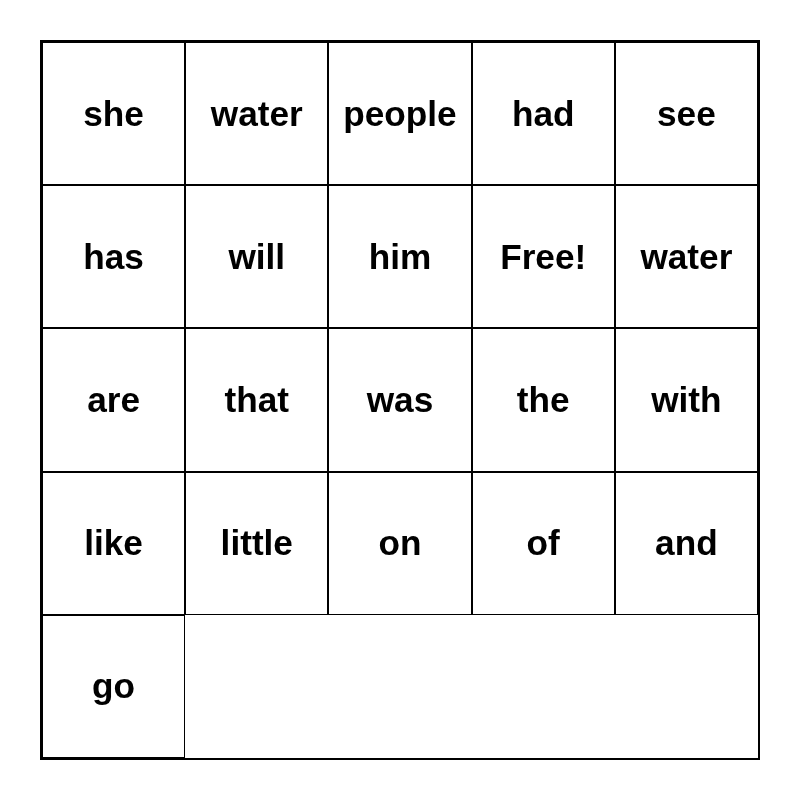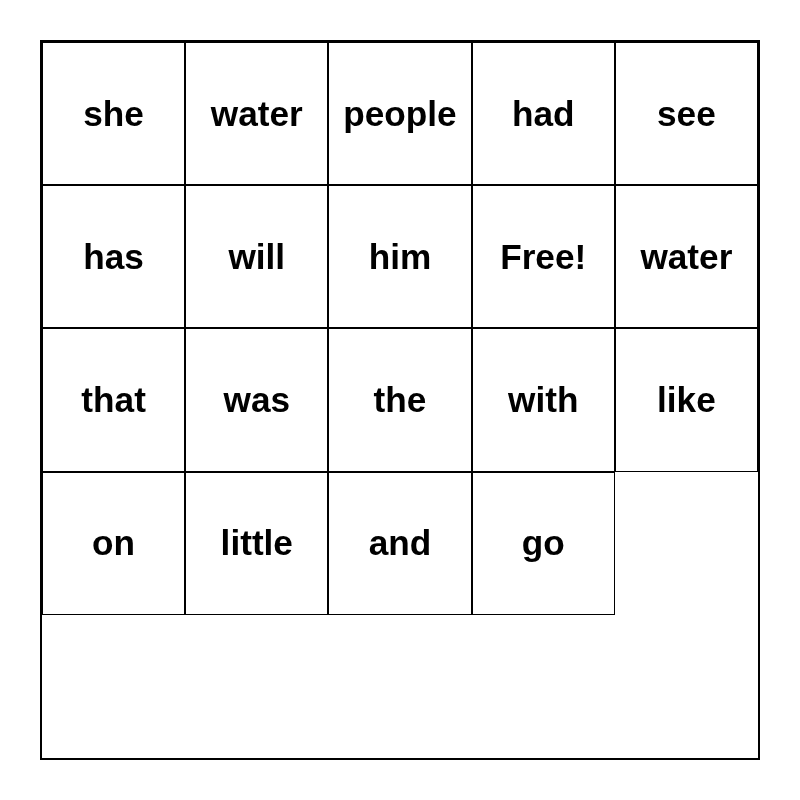--- a/index.html
+++ b/index.html
@@ -68,39 +68,45 @@
     <div class="bingo-cell">
       <span>him</span>
     </div>
     <div class="bingo-cell">
       <span>Free!</span>
     </div>
     <div class="bingo-cell">
       <span>water</span>
     </div>
     <div class="bingo-cell">
+      <span>are</span>
+    </div>
+    <div class="bingo-cell">
       <span>that</span>
     </div>
     <div class="bingo-cell">
       <span>was</span>
     </div>
     <div class="bingo-cell">
       <span>the</span>
     </div>
     <div class="bingo-cell">
       <span>with</span>
     </div>
     <div class="bingo-cell">
       <span>like</span>
     </div>
     <div class="bingo-cell">
+      <span>little</span>
+    </div>
+    <div class="bingo-cell">
       <span>on</span>
     </div>
     <div class="bingo-cell">
-      <span>little</span>
+      <span>of</span>
     </div>
     <div class="bingo-cell">
       <span>and</span>
     </div>
     <div class="bingo-cell">
       <span>go</span>
     </div>
   </div>
 
 </body></html>

